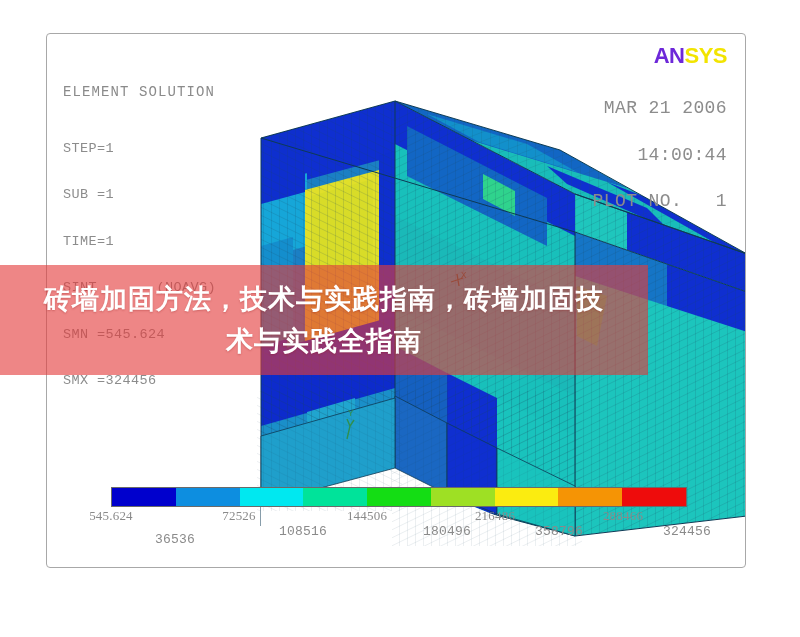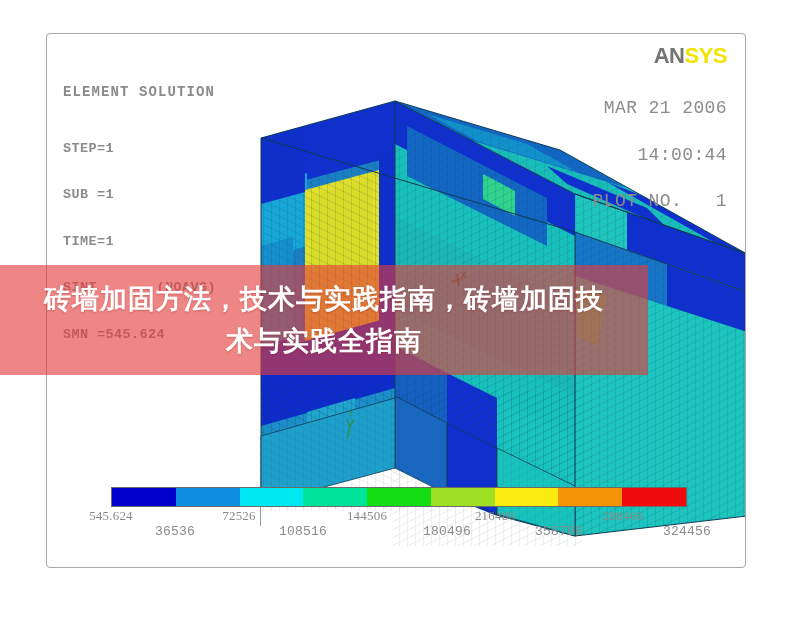--- a/index.html
+++ b/index.html
@@ -25,21 +25,20 @@
 
   
   #header-block{
     position:absolute;left:16px;top:20px;
     color:#8c8c8c;
     font-family:"Liberation Mono","DejaVu Sans Mono",monospace;
     font-size:13.5px;
     line-height:15.5px;
     letter-spacing:.4px;
     white-space:pre;
-    font-weight:bold;
   }
   #header-title{
     font-size:14px;letter-spacing:1.1px;
     margin-bottom:9px;
     color:#8a8a8a;
   }
   .hdr-line{display:block;}
 
   
   #logo-block{
@@ -48,21 +47,21 @@
     font-family:"Liberation Mono","DejaVu Sans Mono",monospace;
   }
   #ansys-logo{
     font-family:"Liberation Sans",sans-serif;
     font-weight:bold;
     font-size:22px;
     letter-spacing:-.5px;
     line-height:24px;
     display:block;
   }
-  #logo-an{color:#737373;}
+  #logo-an{color:#6d28d9;}
   #logo-sys{color:#f2e400;}
   #date-block{
     color:#8c8c8c;
     font-size:18px;
     line-height:15.5px;
     letter-spacing:.4px;
     white-space:pre;
     display:block;
     margin-top:2px;
   }
@@ -264,20 +263,21 @@
     </svg>
   </div>
 
   <div id="header-block">
     <span id="header-title" class="hdr-line">ELEMENT SOLUTION</span>
     <span class="hdr-line">STEP=1</span>
     <span class="hdr-line">SUB =1</span>
     <span class="hdr-line">TIME=1</span>
     <span class="hdr-line">SINT       (NOAVG)</span>
     <span class="hdr-line">SMN =545.624</span>
+    <span class="hdr-line">SMX =324456</span>
   </div>
 
   <div id="logo-block">
     <span id="ansys-logo"><span id="logo-an">AN</span><span id="logo-sys">SYS</span></span>
     <span id="date-block">
       <span class="date-line">MAR 21 2006</span>
       <span class="date-line">14:00:44</span>
       <span class="date-line">PLOT NO.   1</span>
     </span>
   </div>
@@ -289,21 +289,21 @@
         <div class="legend-band" style="background: rgb(0, 232, 240);"></div>
         <div class="legend-band" style="background: rgb(0, 227, 154);"></div>
         <div class="legend-band" style="background: rgb(20, 221, 20);"></div>
         <div class="legend-band" style="background: rgb(158, 224, 36);"></div>
         <div class="legend-band" style="background: rgb(251, 236, 16);"></div>
         <div class="legend-band" style="background: rgb(245, 148, 5);"></div>
         <div class="legend-band" style="background: rgb(238, 12, 12);"></div>
       </div>
     <div id="legend-labels">
         <span class="legend-label row-top" style="left: 0%;">545.624</span>
-        <span class="legend-label row-bot" style="left: 11.1111%;">36536</span>
+        <span class="legend-label row-bot" style="left: 11.1111%; margin-top: 8px;">36536</span>
         <span class="legend-label row-top" style="left: 22.2222%;">72526</span>
         <span class="legend-label row-bot" style="left: 33.3333%;">108516</span>
         <span class="legend-label row-top" style="left: 44.4444%;">144506</span>
         <span class="legend-label row-bot" style="left: 55.5556%; margin-left: 16px;">180496</span>
         <span class="legend-label row-top" style="left: 66.6667%;">216486</span>
         <span class="legend-label row-bot" style="left: 77.7778%;">358796</span>
         <span class="legend-label row-top" style="left: 88.8889%;">288466</span>
         <span class="legend-label row-bot" style="left: 100%;">324456</span>
       </div>
   </div>

